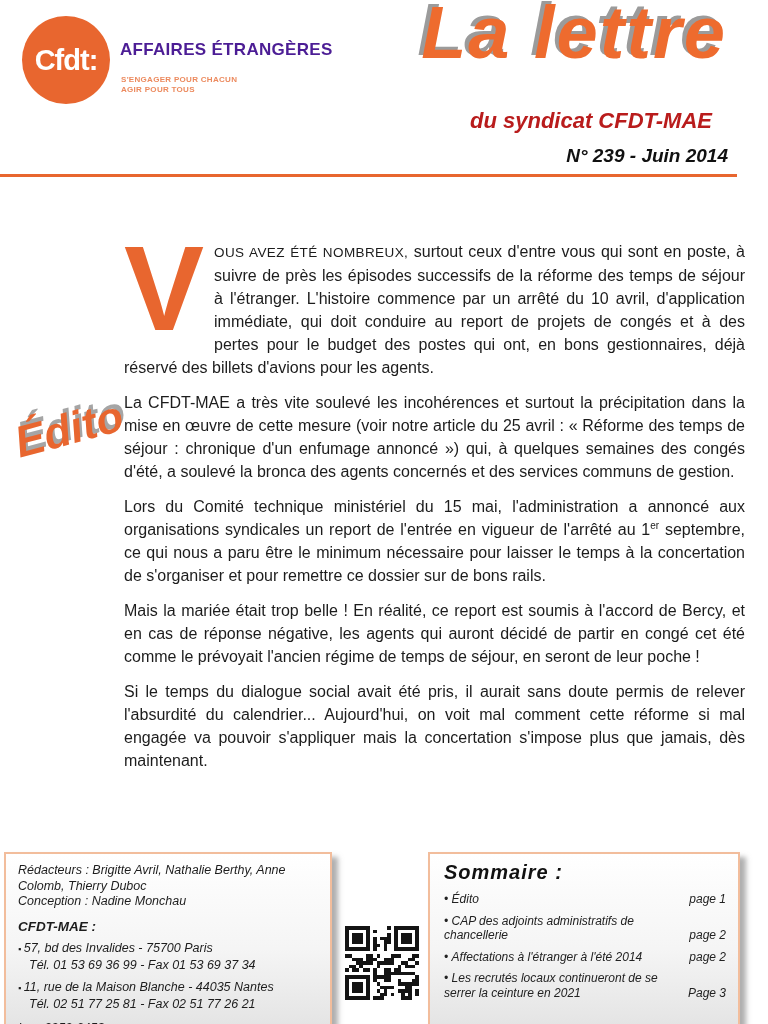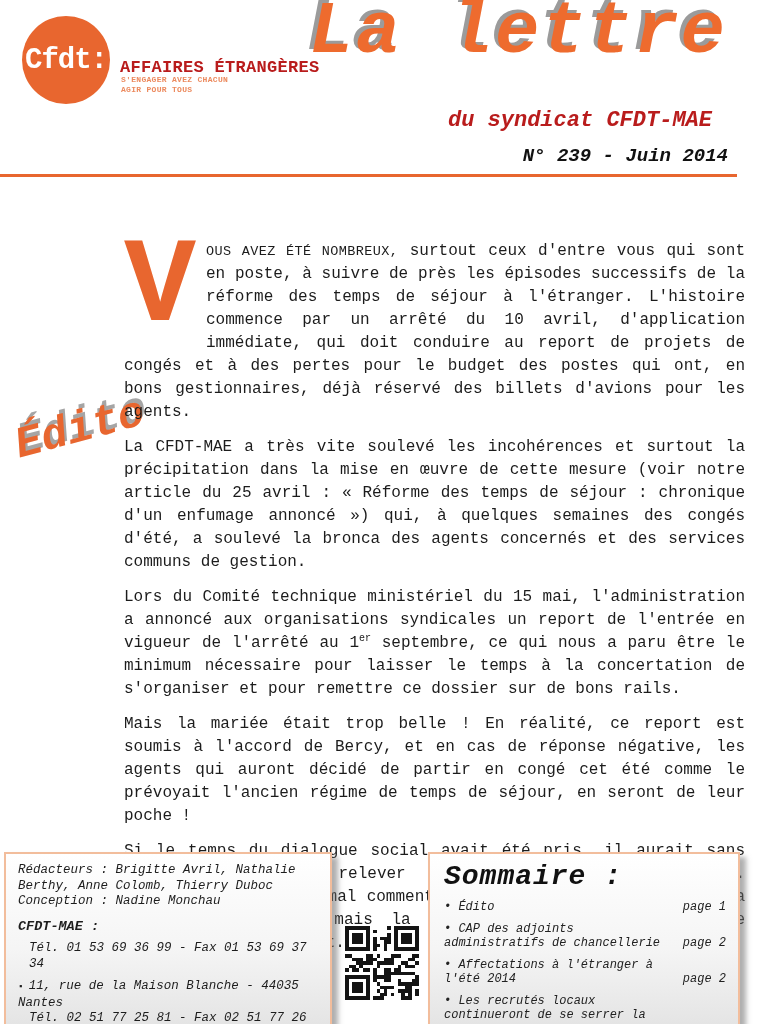--- a/index.html
+++ b/index.html
@@ -1,27 +1,27 @@
 <!DOCTYPE html>
 <html lang="fr"><head>
 <meta charset="utf-8">
 <style>
   html,body{margin:0;padding:0;background:#ffffff;}
   .page{
     position:relative;width:768px;height:1024px;overflow:hidden;
-    background:#ffffff;font-family:Liberation Mono, monospace;color:#1d1d1d;
+    background:#ffffff;font-family:Liberation Sans, sans-serif;color:#1d1d1d;
   }
   
   .logo-circle{
     position:absolute;left:22px;top:16px;width:88px;height:88px;border-radius:50%;
     background:#e8662f;display:flex;align-items:center;justify-content:center;
   }
   .logo-brand{color:#ffffff;font-size:29px;font-weight:bold;letter-spacing:-1px;}
   .logo-division{
-    position:absolute;left:120px;top:58px;color:#b91c1c;font-weight:bold;
+    position:absolute;left:120px;top:40px;color:#4c1d95;font-weight:bold;
     font-size:17px;letter-spacing:.3px;white-space:nowrap;
   }
   .logo-tagline{
     position:absolute;left:121px;font-size:8px;font-weight:bold;
     color:#ec8a5e;letter-spacing:.3px;white-space:nowrap;
   }
   .tag1{top:75px;} .tag2{top:85px;}
   .masthead-title{
     position:absolute;right:41px;top:-10px;font-size:74px;font-weight:bold;
     font-style:italic;color:#ee6b2e;letter-spacing:2px;white-space:nowrap;
@@ -63,38 +63,38 @@
   .credits-box{left:4px;top:852px;width:328px;height:176px;padding:9px 12px;
     font-size:12.5px;line-height:15.5px;font-style:italic;}
   .credits-org{margin-top:9px;font-weight:bold;font-size:13.5px;}
   .addr{margin-top:7px;}
   .addr-line1::before{content:"\25AA\00a0";font-size:9px;}
   .addr-line2{padding-left:11px;}
   .credits-issn{margin-top:9px;}
   .qr{position:absolute;left:345px;top:926px;width:74px;height:74px;background:#fff;}
   .qr svg{width:74px;height:74px;display:block;}
   .sommaire-box{left:428px;top:852px;width:312px;height:176px;padding:5px 12px 5px 14px;}
-  .sommaire-title{font-size:28px;font-weight:bold;font-style:italic;
+  .sommaire-title{font-size:20px;font-weight:bold;font-style:italic;
     letter-spacing:1px;color:#111;margin:2px 0 8px 0;}
   .som-row{display:flex;justify-content:space-between;align-items:flex-end;
     margin-bottom:7px;font-size:12px;line-height:14.5px;font-style:italic;color:#222;}
   .som-label{width:218px;}
   .som-label::before{content:"\2022\00a0";}
   .som-page{width:52px;text-align:right;white-space:nowrap;}
 </style>
 </head>
 <body>
 
 <div class="page">
 
   <div class="logo-circle">
     <span class="logo-brand">Cfdt:</span>
   </div>
   <div class="logo-division">AFFAIRES ÉTRANGÈRES</div>
-  <div class="logo-tagline tag1">S'ENGAGER AVEZ CHACUN</div>
+  <div class="logo-tagline tag1">S'ENGAGER POUR CHACUN</div>
   <div class="logo-tagline tag2">AGIR POUR TOUS</div>
 
   <div class="masthead-title">La lettre</div>
   <div class="masthead-subtitle">du syndicat CFDT-MAE</div>
   <div class="masthead-issue">N° 239 - Juin 2014</div>
   <div class="rule"></div>
 
   <div class="edito-label">Édito</div>
 
   <div class="body-col">
@@ -103,20 +103,21 @@
     <p><span>Lors du Comité technique ministériel du 15 mai, l'administration a annoncé aux organisations syndicales un report de l'entrée en vigueur de l'arrêté au 1</span><sup>er</sup><span> septembre, ce qui nous a paru être le minimum nécessaire pour laisser le temps à la concertation de s'organiser et pour remettre ce dossier sur de bons rails.</span></p>
     <p>Mais la mariée était trop belle ! En réalité, ce report est soumis à l'accord de Bercy, et en cas de réponse négative, les agents qui auront décidé de partir en congé cet été comme le prévoyait l'ancien régime de temps de séjour, en seront de leur poche !</p>
     <p>Si le temps du dialogue social avait été pris, il aurait sans doute permis de relever l'absurdité du calendrier... Aujourd'hui, on voit mal comment cette réforme si mal engagée va pouvoir s'appliquer mais la concertation s'impose plus que jamais, dès maintenant.</p>
   </div>
 
   <div class="paper-box credits-box">
     <div>Rédacteurs : Brigitte Avril, Nathalie Berthy, Anne Colomb, Thierry Duboc</div>
     <div>Conception : Nadine Monchau</div>
     <div class="credits-org">CFDT-MAE :</div>
     <div class="addr">
+      <div class="addr-line1">57, bd des Invalides - 75700 Paris</div>
       <div class="addr-line2">Tél. 01 53 69 36 99 - Fax 01 53 69 37 34</div>
     </div>
     <div class="addr">
       <div class="addr-line1">11, rue de la Maison Blanche - 44035 Nantes</div>
       <div class="addr-line2">Tél. 02 51 77 25 81 - Fax 02 51 77 26 21</div>
     </div>
     <div class="credits-issn">Issn 2259-6453</div>
   </div>
 
   <div class="qr">
@@ -262,19 +263,19 @@
     </div>
     <div class="som-row">
       <div class="som-label">CAP des adjoints administratifs de chancellerie</div>
       <div class="som-page">page 2</div>
     </div>
     <div class="som-row">
       <div class="som-label">Affectations à l'étranger à l'été 2014</div>
       <div class="som-page">page 2</div>
     </div>
     <div class="som-row">
-      <div class="som-label">Les recrutés locaux continueront de se serrer la ceinture en 2012</div>
+      <div class="som-label">Les recrutés locaux continueront de se serrer la ceinture en 2021</div>
       <div class="som-page">Page 3</div>
     </div>
 
   </div>
 
 </div>
 
 </body></html>

